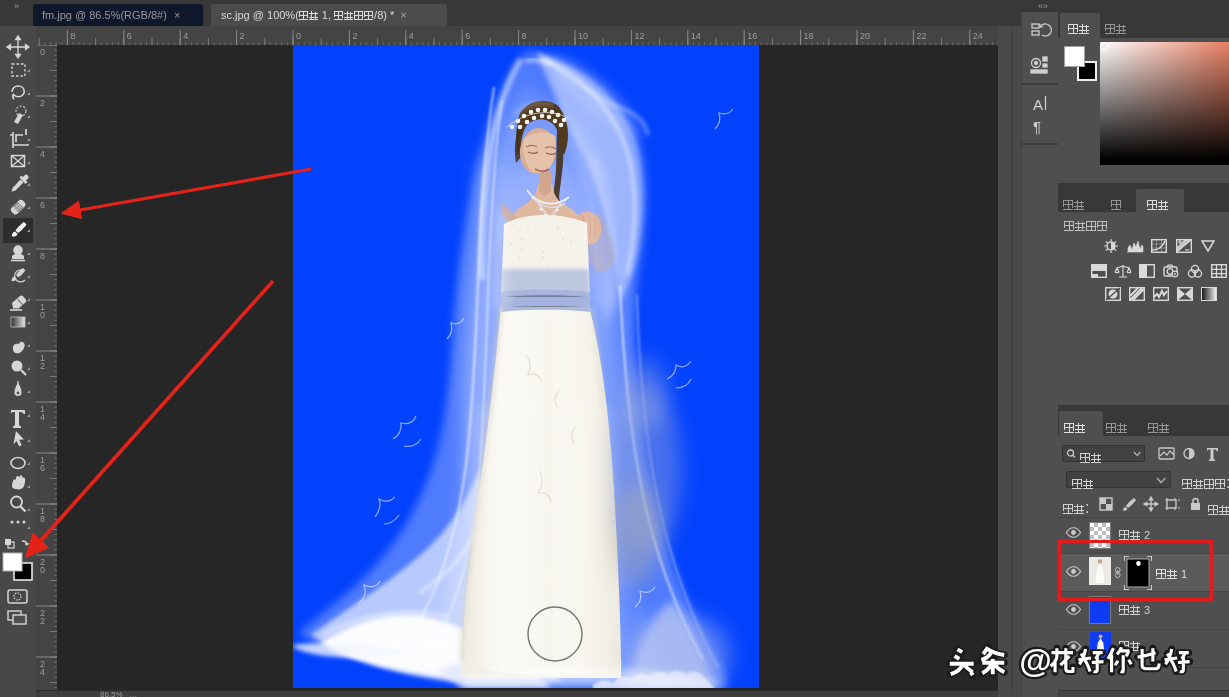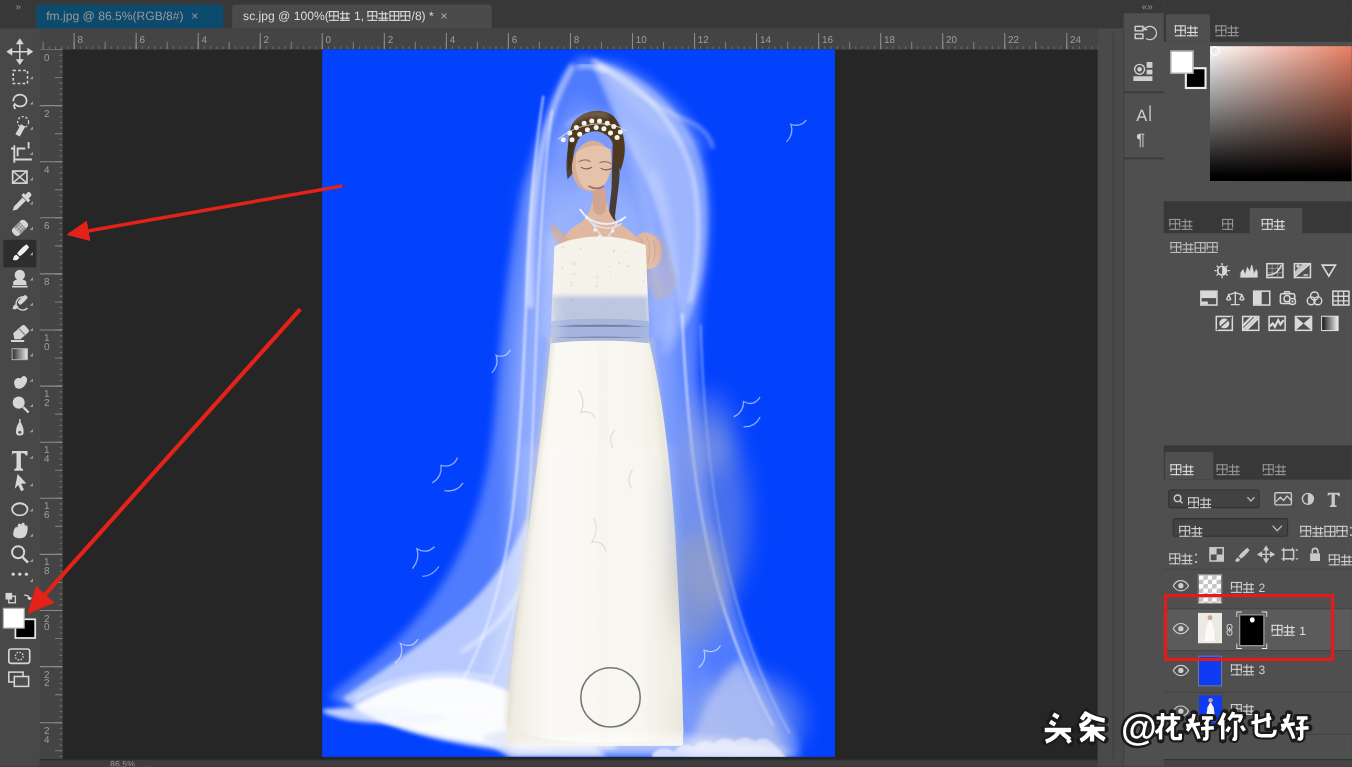--- a/index.html
+++ b/index.html
@@ -28,21 +28,21 @@
  linear-gradient(currentColor,currentColor) 0 50%/100% 1px no-repeat,
  linear-gradient(currentColor,currentColor) 0 100%/100% 1px no-repeat,
  linear-gradient(currentColor,currentColor) 50% 0/1px 100% no-repeat;}
 .s9 .hz,.s9.hz{width:9px;height:9px;}
 </style></head>
 <body>
 <div id="root">
 
 <div class="abs" style="left:0;top:0;width:1229px;height:26px;background:#383838;"></div>
 <div class="abs" style="left:14px;top:1px;color:#9a9a9a;font-size:9px;">»</div>
-<div class="abs" style="left:33px;top:4px;width:170px;height:22px;background:#0c4a6e;border-radius:3px 3px 0 0;color:#989898;font-size:11px;line-height:22px;padding-left:9px;box-sizing:border-box;">fm.jpg @ 86.5%(RGB/8#) <span style="margin-left:4px;">×</span></div>
+<div class="abs" style="left:33px;top:4px;width:170px;height:22px;background:#0f172a;border-radius:3px 3px 0 0;color:#989898;font-size:11px;line-height:22px;padding-left:9px;box-sizing:border-box;">fm.jpg @ 86.5%(RGB/8#) <span style="margin-left:4px;">×</span></div>
 <div class="abs" style="left:211px;top:4px;width:236px;height:22px;background:#4b4b4b;border-radius:3px 3px 0 0;color:#dadada;font-size:11px;line-height:22px;padding-left:10px;box-sizing:border-box;" id="tab2">sc.jpg @ 100%(<span class="hz s9"><i></i></span><span class="hz s9 v2"><i></i></span> 1, <span class="hz s9"><i></i></span><span class="hz s9 v2"><i></i></span><span class="hz s9 v3"><i></i></span><span class="hz s9"><i></i></span>/8) * <span style="color:#aaa;margin-left:3px;">×</span></div>
 
 <div class="abs" style="left:0;top:26px;width:36px;height:671px;background:#484848;"></div>
 <div class="abs" id="toolbar" style="left:0;top:26px;width:36px;height:671px;">
       <svg width="36" height="671" style="display:block">
         <rect x="3" y="192" width="30" height="25" fill="#2d2d2d"></rect>
         <g stroke="#d6d6d6" stroke-width="1.3" fill="#d6d6d6">
           <path d="M18 13V29M10 21H26" fill="none"></path>
           <path d="M18 10l-2.4 3.5h4.8z"></path>
           <path d="M18 32l-2.4-3.5h4.8z"></path>

